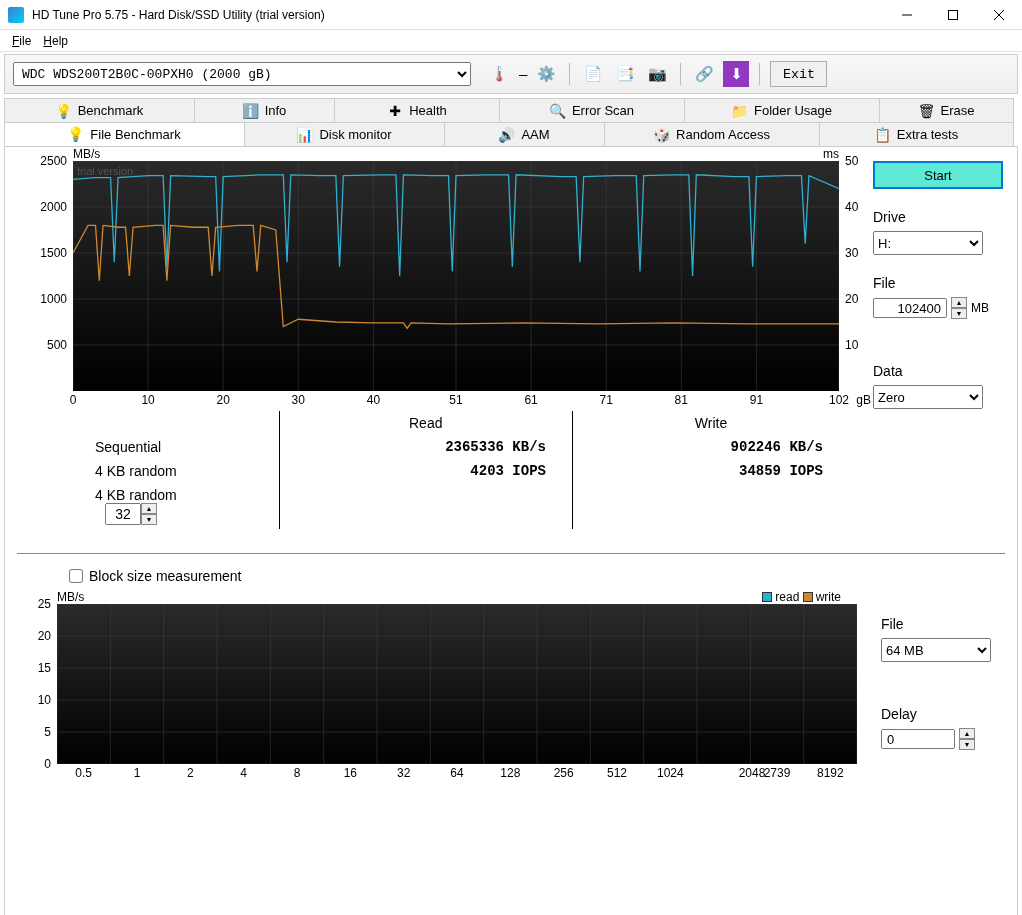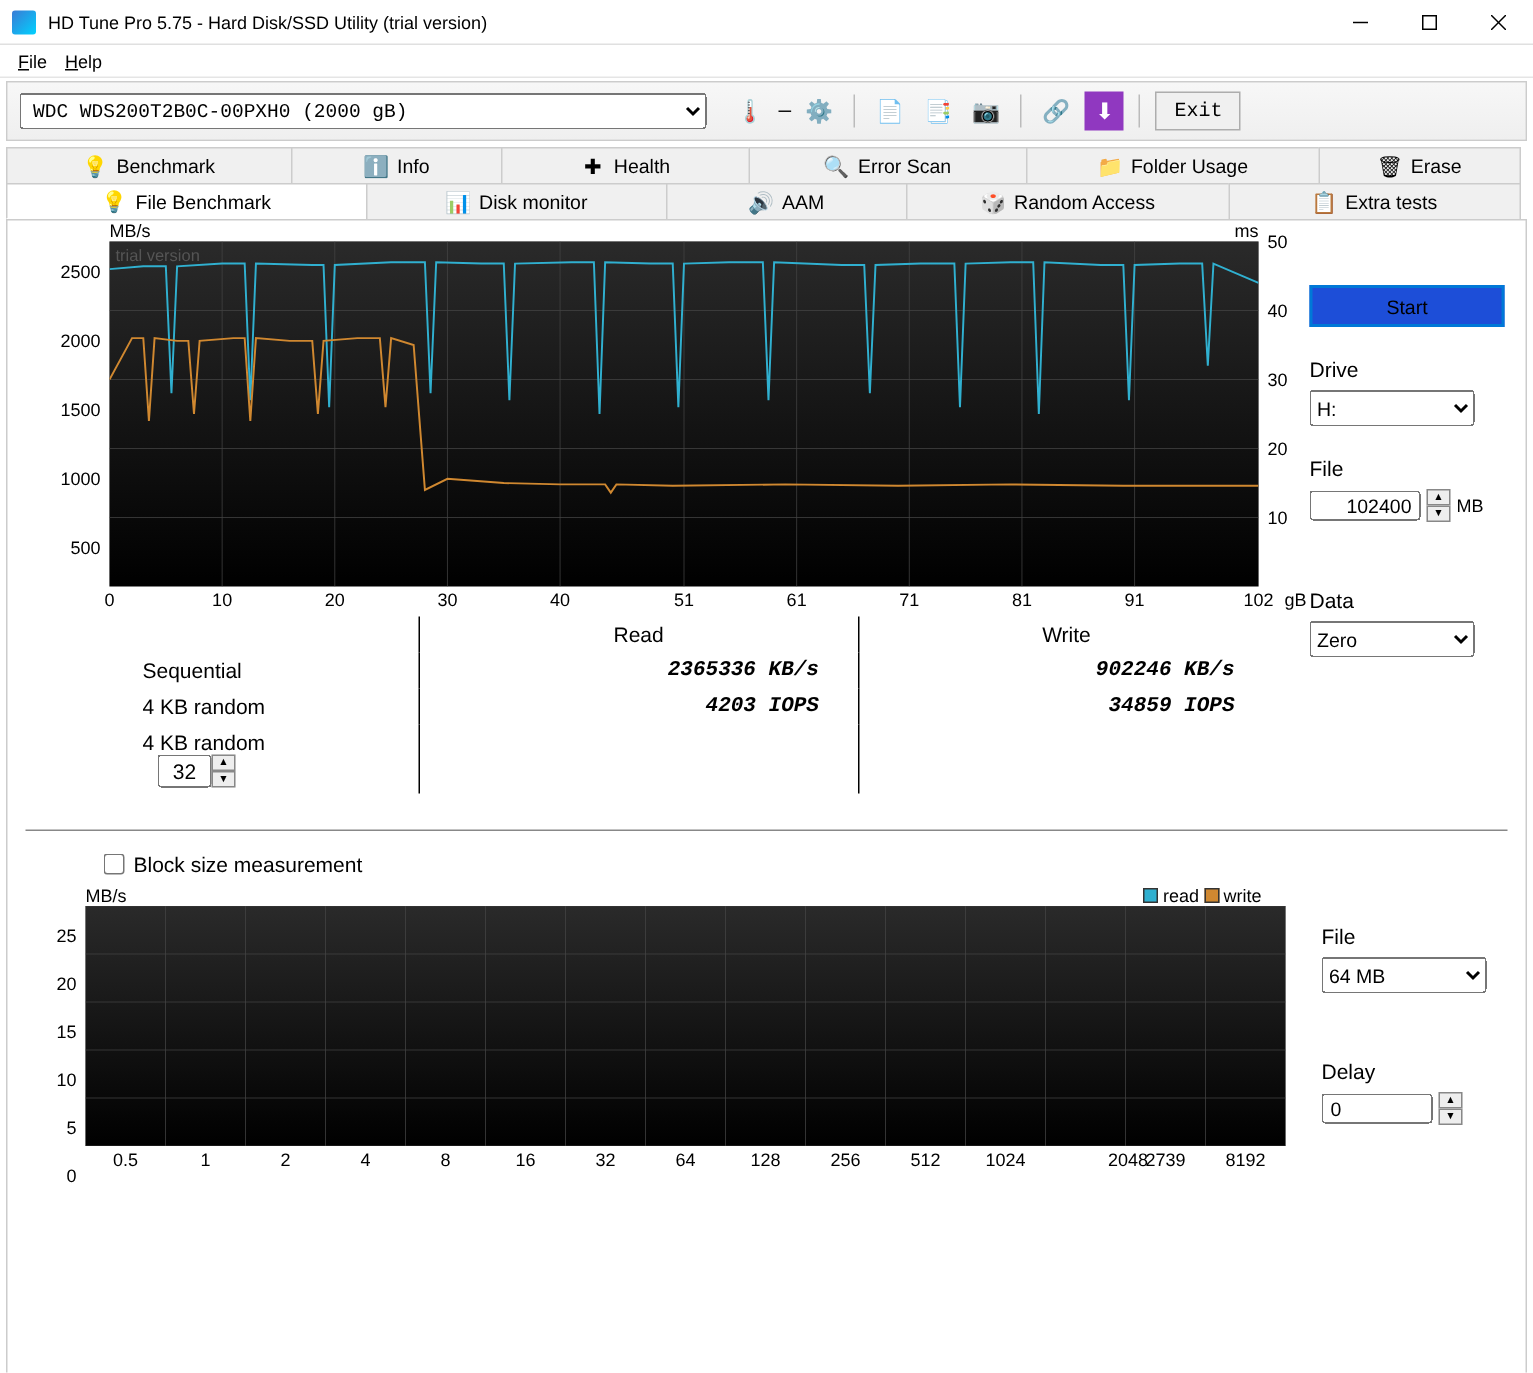--- a/index.html
+++ b/index.html
@@ -22,44 +22,44 @@
     .tab-row { display:flex; }
     .tab { height: 24px; display:flex; align-items:center; gap:6px; padding: 0 12px; border:1px solid #ccc; border-bottom:none; background:#f0f0f0; cursor:pointer; font-size:13px; }
     .tab:not(:last-child){ border-right:none; }
     .tab.active { background:#fff; position:relative; z-index:2; border-bottom:1px solid #fff; margin-bottom:-1px; }
     .tab-icon { width:16px; height:16px; display:inline-flex;align-items:center;justify-content:center;font-size:14px; }
     .tab-content { border:1px solid #ccc; background:#fff; padding: 14px 12px 8px 12px; min-height: 796px; }
     .section-check { display:flex; align-items:center; gap:6px; font-size:14px; margin-left:52px; margin-bottom:6px; }
     .section-check input { width:14px; height:14px; }
     .chart-body { position:relative; background: linear-gradient(#2a2a2a,#000); }
     .axis-y { position:absolute; right:100%; top:0; height:100%; font-size:12px; }
-    .axis-y .tick { position:absolute; right:6px; transform:translateY(-50%); white-space:nowrap;margin-top:20px; }
+    .axis-y .tick { position:absolute; right:6px; transform:translateY(-50%); white-space:nowrap; }
     .axis-y2 { position:absolute; left:100%; top:0; height:100%; font-size:12px; }
     .axis-y2 .tick { position:absolute; left:6px; transform:translateY(-50%); white-space:nowrap; }
     .axis-x { position:relative; height:18px; }
     .axis-x .tick { position:absolute; top:2px; transform:translateX(-50%); font-size:12px; }
     .axis-label { position:absolute; font-size:12px; }
     .chart1-area { margin-left:56px; width:766px; }
     .chart-svg { position:absolute; top:0; left:0; width:100%; height:100%; }
     .chart-grid line { stroke:#444; stroke-width:0.5; }
     .chart-col { display:flex; flex-direction:column; }
     .side-panel { padding-left:24px; width:170px; }
-    .side-panel .start-btn { width:130px; height:28px; border:2px solid #0078d7; background:#1d4ed8; cursor:pointer; font-size:13px; margin-bottom:20px;margin-top:29px; }
+    .side-panel .start-btn { width:130px; height:28px; border:2px solid #0078d7; background:#5eead4; cursor:pointer; font-size:13px; margin-bottom:20px; }
     .side-panel label { display:block; font-size:14px; margin-bottom:6px; }
     .side-panel select { width:110px; height:24px; font-size:13px; margin-bottom:20px; }
     .side-panel .spincombo { display:flex; align-items:center; gap:4px; margin-bottom:20px; }
     .side-panel input[type=text]{ width:74px; height:20px; font-size:13px; padding:0 4px; text-align:right; }
     .spin { display:flex; flex-direction:column; }
     .spin button { width:16px; height:11px; font-size:7px; line-height:7px; padding:0; border:1px solid #888; background:#eee; cursor:pointer; }
     .results-table { margin-top:2px; margin-left:52px; width:780px; border-collapse:collapse; font-size:14px; }
     .results-table td, .results-table th { padding:4px 26px; text-align:left; }
     .results-table .colhead th { font-weight:normal; }
     .results-table .vdiv { border-left:1px solid #000; border-right:1px solid #000; }
     .results-table th:first-child, .results-table td:first-child { width:210px; }
-    .results-table .mono { font-family:"Courier New",monospace; font-weight:bold; font-size:14px; white-space:nowrap; text-align:right;font-style:italic; }
+    .results-table .mono { font-family:"Courier New",monospace; font-weight:bold; font-size:14px; white-space:nowrap; text-align:right; }
     .divider-h { height:1px; background:#888; margin:24px 0 14px 0; }
     .legend-box { display:inline-flex; align-items:center; gap:3px; font-size:12px; }
     .legend-sw { width:10px; height:10px; border:1px solid #333;}
     .watermark { position:absolute; color:#555; font-size:11px; }
     .stepper { display:flex; align-items:center; margin-left:10px; }
     .stepper input { width:36px; height:22px; text-align:center; font-size:14px; }
   </style>
 </head>
 <body>
 

